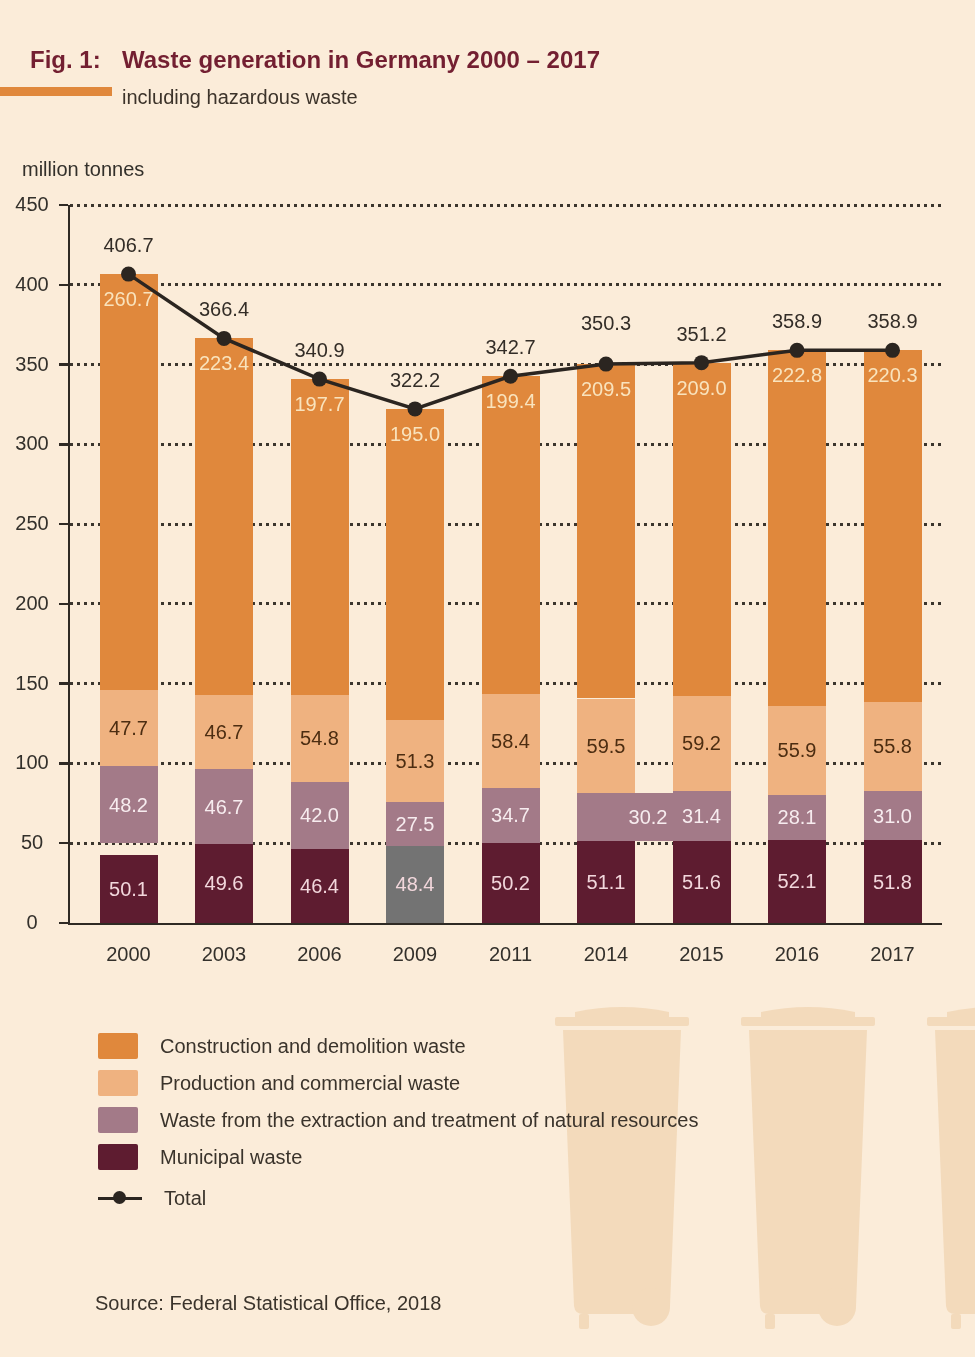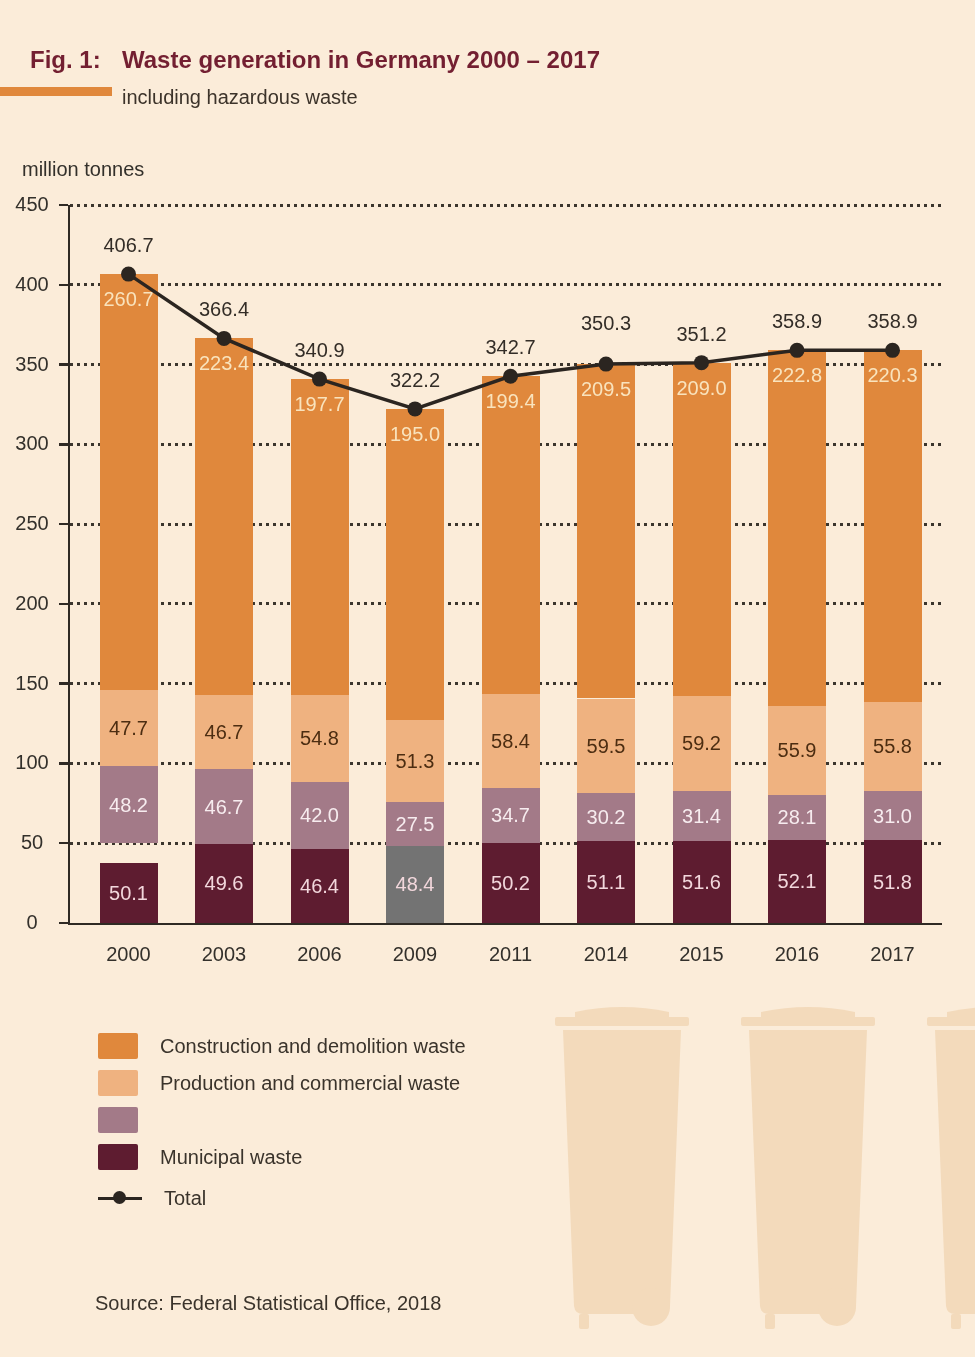--- a/index.html
+++ b/index.html
@@ -145,21 +145,21 @@
         <div class="gridline" style="top: 158.056px;"></div>
         <div class="ytick" style="top: 158.306px;"></div>
         <div class="ylabel" style="left: -63px; top: 147.556px;">350</div>
         <div class="gridline" style="top: 78.2778px;"></div>
         <div class="ytick" style="top: 78.5278px;"></div>
         <div class="ylabel" style="left: -63px; top: 67.7778px;">400</div>
         <div class="gridline" style="top: -1.5px;"></div>
         <div class="ytick" style="top: -1.25px;"></div>
         <div class="ylabel" style="left: -63px; top: -12px;">450</div>
         <div class="bar" style="left: 29.5px; width: 58px; height: 648.912px;">
-          <div class="bar-seg" style="bottom: 0px; height: 60px; background: rgb(94, 28, 48);">
+          <div class="bar-seg" style="bottom: 0px; height: 68px; background: rgb(94, 28, 48);">
             <span class="seg-label" style="color: rgb(242, 215, 220);">50.1</span>
           </div>
           <div class="bar-seg" style="bottom: 79.9373px; height: 76.9058px; background: rgb(163, 122, 136);">
             <span class="seg-label" style="color: rgb(247, 236, 239);">48.2</span>
           </div>
           <div class="bar-seg" style="bottom: 156.843px; height: 76.108px; background: rgb(239, 178, 128);">
             <span class="seg-label" style="color: rgb(76, 45, 17);">47.7</span>
           </div>
           <div class="bar-seg top-align" style="bottom: 232.951px; height: 415.961px; background: rgb(224, 136, 60);">
             <span class="seg-label" style="color: rgb(249, 227, 189);">260.7</span>
@@ -228,21 +228,21 @@
           <div class="bar-seg top-align" style="bottom: 228.643px; height: 318.154px; background: rgb(224, 136, 60);">
             <span class="seg-label" style="color: rgb(249, 227, 189);">199.4</span>
           </div>
         </div>
         <div class="total-label" style="left: 440.5px; top: 131.203px;">342.7</div>
         <div class="xlabel" style="left: 440.5px;">2011</div>
         <div class="bar" style="left: 507px; width: 58px; height: 558.923px;">
           <div class="bar-seg" style="bottom: 0px; height: 81.5329px; background: rgb(94, 28, 48);">
             <span class="seg-label" style="color: rgb(242, 215, 220);">51.1</span>
           </div>
-          <div class="bar-seg" style="bottom: 81.5329px; height: 48.1858px; background: rgb(163, 122, 136);">
+          <div class="bar-seg" style="bottom: 81.5329px; height: 48.1858px; background: rgb(163, 122, 136); padding-left: 42px;">
             <span class="seg-label" style="color: rgb(247, 236, 239);">30.2</span>
           </div>
           <div class="bar-seg" style="bottom: 129.719px; height: 94px; background: rgb(239, 178, 128);">
             <span class="seg-label" style="color: rgb(76, 45, 17);">59.5</span>
           </div>
           <div class="bar-seg top-align" style="bottom: 224.654px; height: 334.269px; background: rgb(224, 136, 60);">
             <span class="seg-label" style="color: rgb(249, 227, 189);">209.5</span>
           </div>
         </div>
         <div class="total-label" style="left: 536px; top: 107px;">350.3</div>
@@ -314,20 +314,21 @@
       <div class="legend-row">
         <div class="legend-swatch" style="background: rgb(224, 136, 60);"></div>
         <span class="legend-label">Construction and demolition waste</span>
       </div>
       <div class="legend-row">
         <div class="legend-swatch" style="background: rgb(239, 178, 128);"></div>
         <span class="legend-label">Production and commercial waste</span>
       </div>
       <div class="legend-row">
         <div class="legend-swatch" style="background: rgb(163, 122, 136);"></div>
+        <span class="legend-label">Waste from the extraction and treatment of natural resources</span>
       </div>
       <div class="legend-row">
         <div class="legend-swatch" style="background: rgb(94, 28, 48);"></div>
         <span class="legend-label">Municipal waste</span>
       </div>
       <div class="legend-row total-row">
         <div class="legend-line">
           <div class="ln"></div>
           <div class="dt"></div>
         </div>

